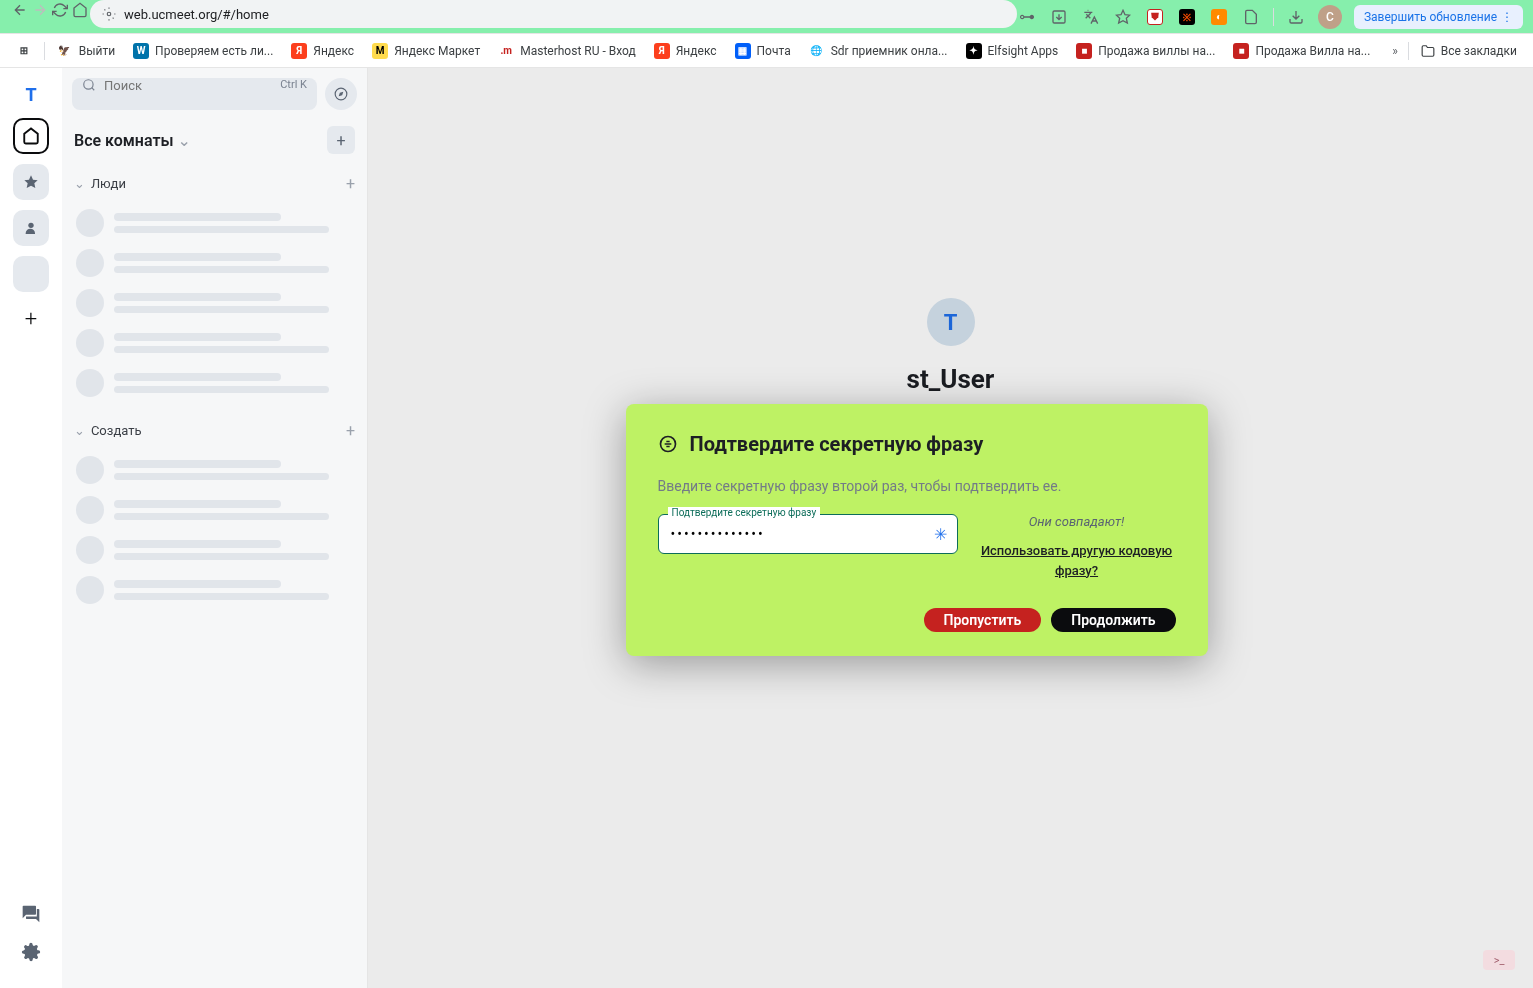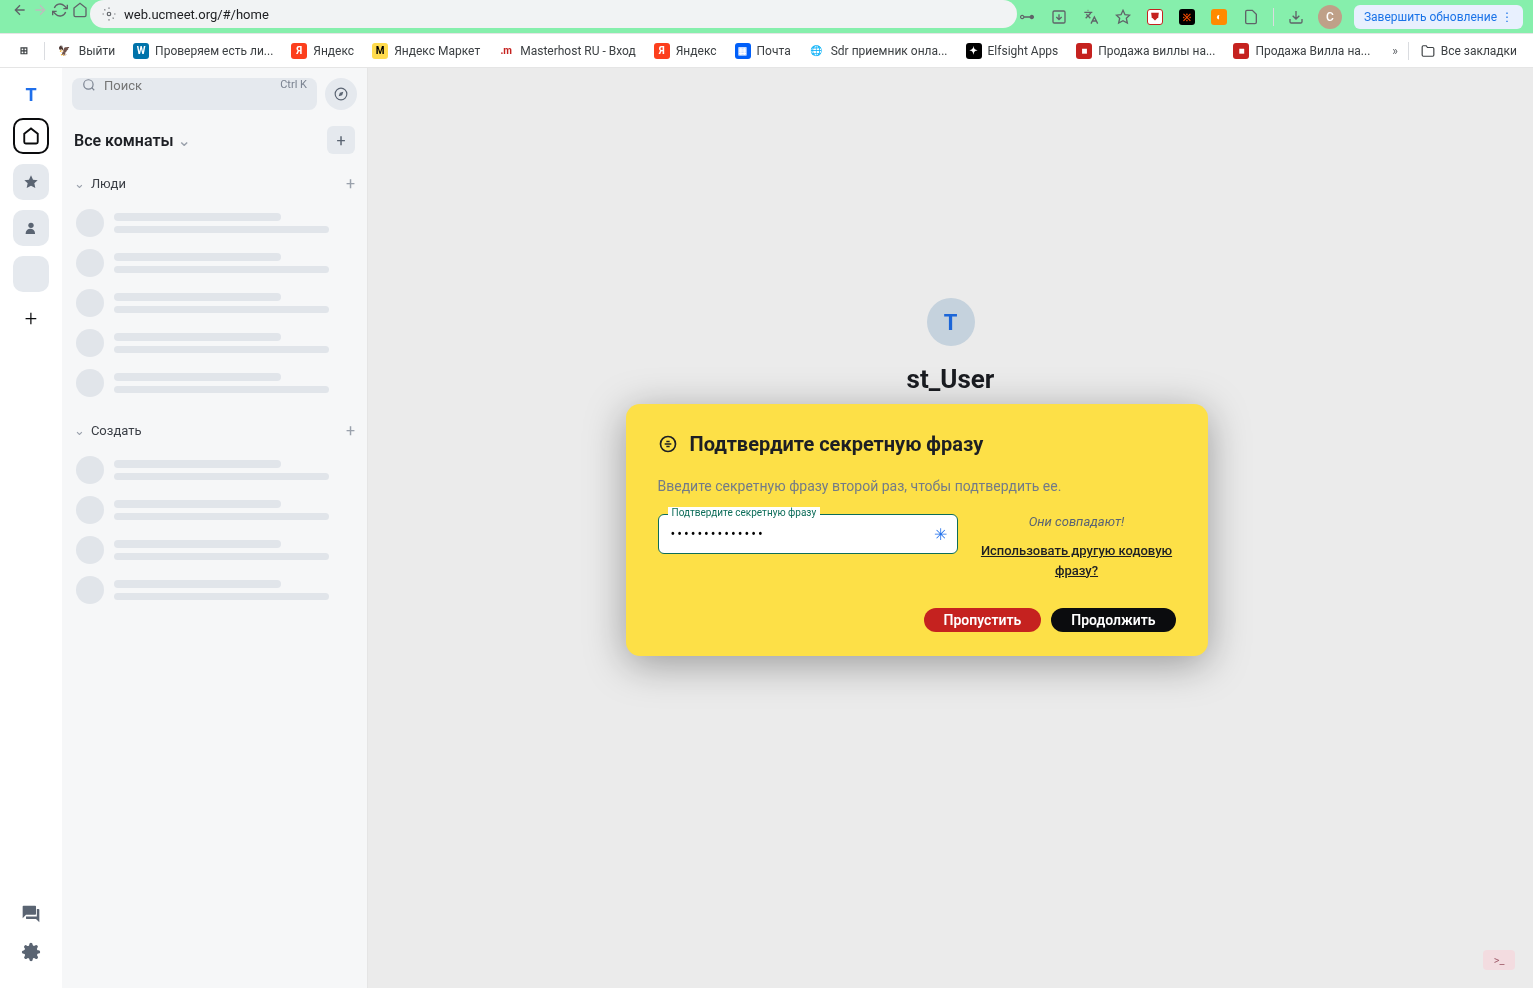--- a/index.html
+++ b/index.html
@@ -59,21 +59,21 @@
 .user-avatar { width: 48px; height: 48px; border-radius: 50%; background: #d6e4f0; color: #1f6feb; font-weight: bold; font-size: 22px; display: inline-flex; align-items: center; justify-content: center; }
 .user-name { font-size: 26px; font-weight: 700; margin-top: 18px; color: #1d1f24; }
 .user-sub { color: #5a6472; margin-top: 6px; }
 .cards-row { display: flex; gap: 20px; margin-top: 60px; }
 .card { width: 142px; height: 132px; background: #0d6d5a; border-radius: 10px; color: #fff; display: flex; flex-direction: column; align-items: center; justify-content: center; gap: 10px; cursor: pointer; }
 .card svg { width: 32px; height: 32px; }
 .card-label { font-size: 13px; font-weight: 500; }
 
 
 .modal-backdrop { position: absolute; inset: 0; z-index: 10; display: flex; align-items: flex-start; justify-content: center; }
-.modal-outer { margin-top: 336px; margin-left: 300px; background: #fde047; border-radius: 14px; box-shadow: 0 8px 40px rgba(0,0,0,0.35); width: 582px; }
+.modal-outer { margin-top: 336px; margin-left: 300px; background: #bef264; border-radius: 8px; box-shadow: 0 8px 40px rgba(0,0,0,0.35); width: 582px; }
 .modal { padding: 28px 32px 24px; }
 .modal-title-row { display: flex; align-items: center; gap: 12px; }
 .modal-title { font-size: 20px; font-weight: 700; color: #1d1f24; }
 .modal-desc { color: #737b87; font-size: 14px; margin-top: 22px; }
 .modal-form-row { display: flex; gap: 20px; margin-top: 20px; align-items: flex-start; }
 .field-wrap { position: relative; width: 300px; }
 .field-label { position: absolute; top: -7px; left: 10px; background: #fff; padding: 0 4px; font-size: 10px; color: #0d6d5a; }
 .field-input { width: 100%; height: 40px; border: 1.5px solid #0d6d5a; border-radius: 6px; padding: 0 36px 0 12px; font-size: 14px; letter-spacing: 2px; outline: none; }
 .field-spinner { position: absolute; right: 10px; top: 50%; transform: translateY(-50%); color: #1f6feb; }
 .match-block { flex: 1; text-align: center; font-size: 13px; }

